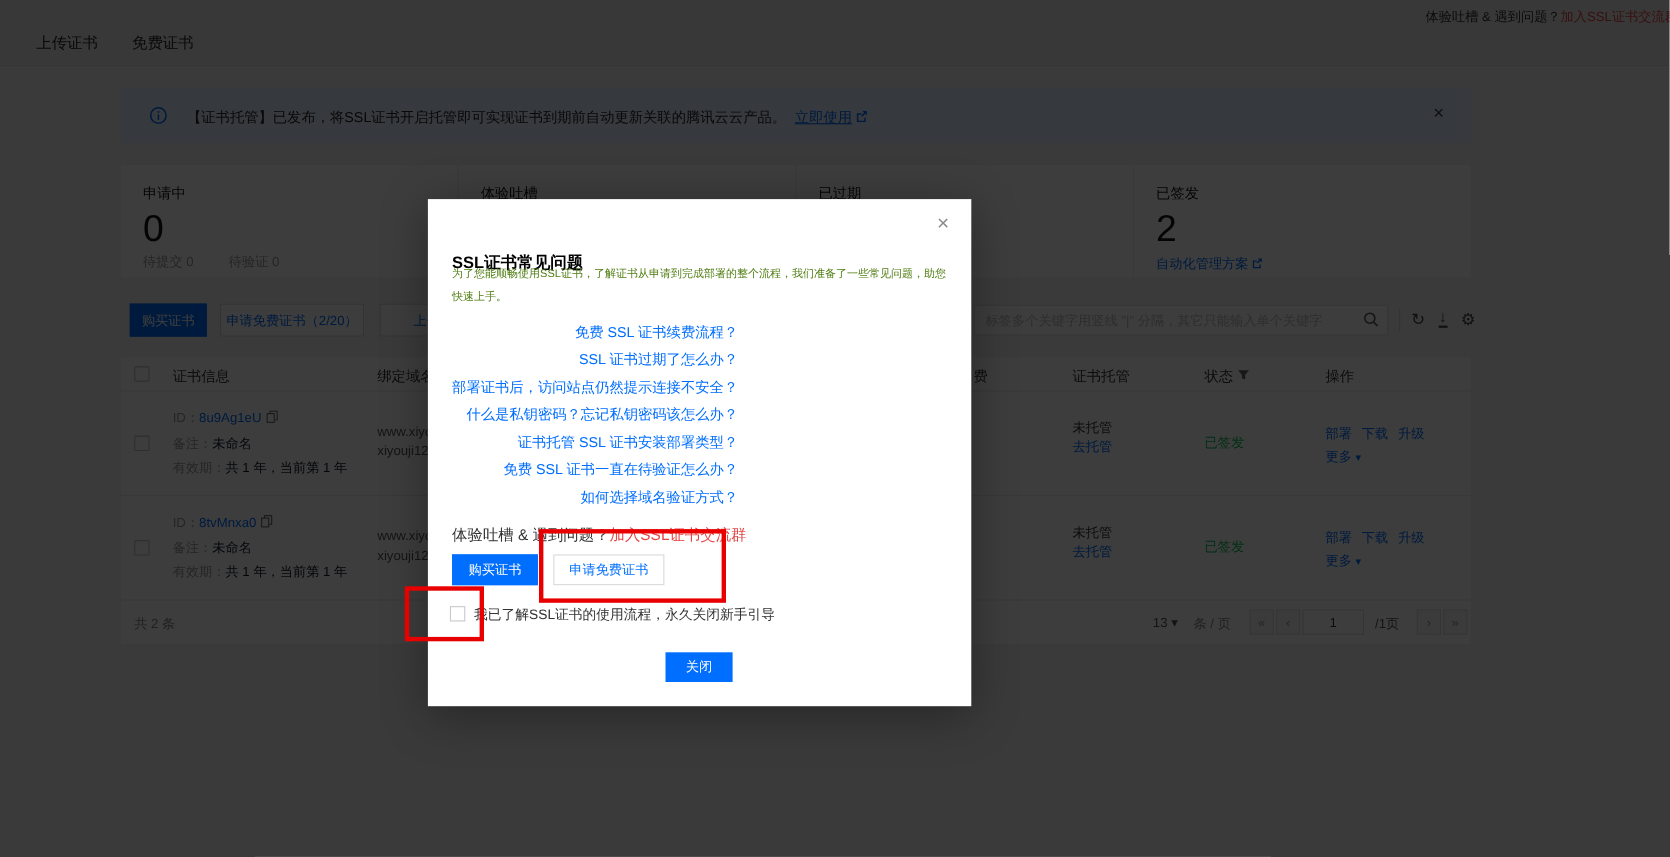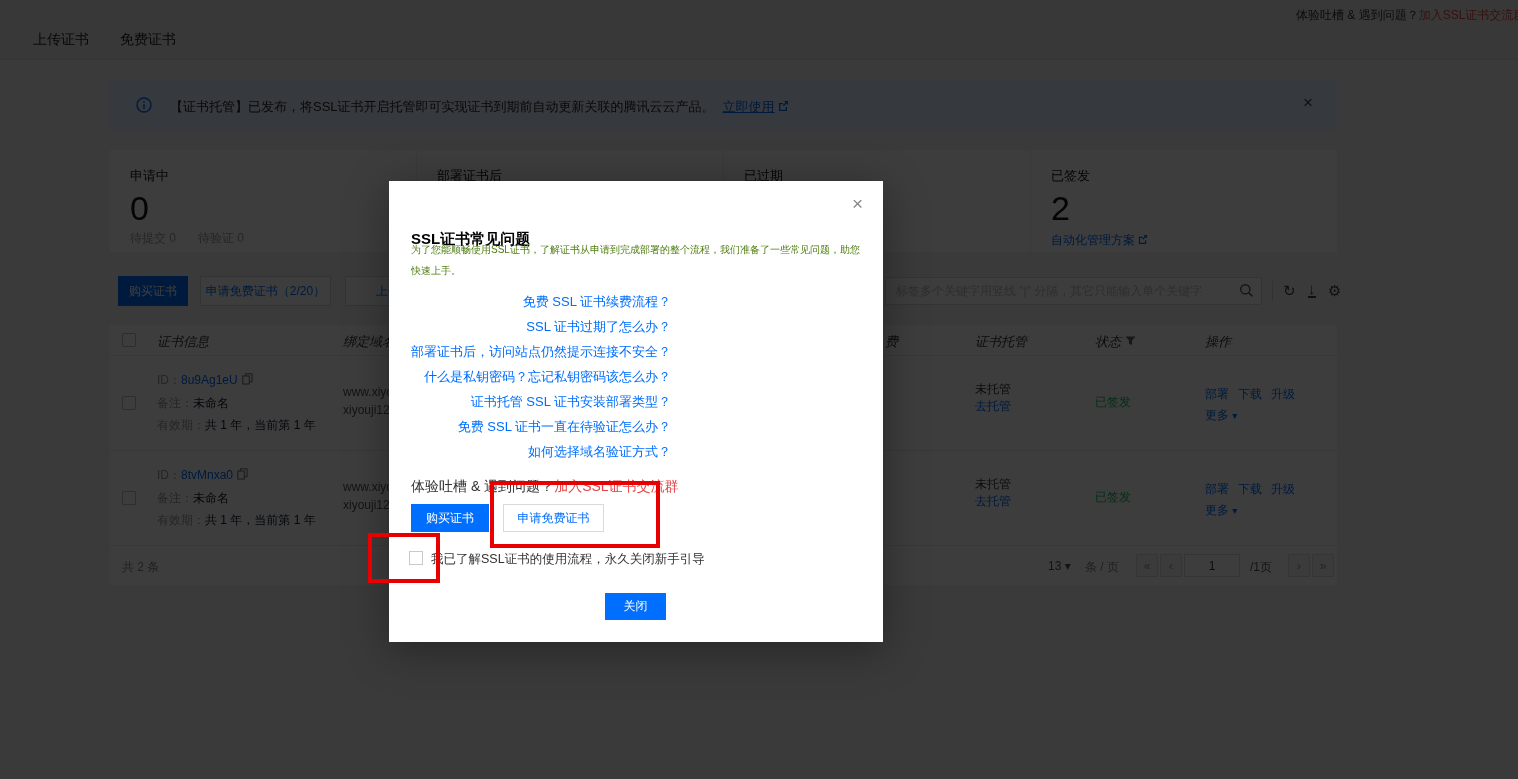--- a/index.html
+++ b/index.html
@@ -20,42 +20,42 @@
   .banner-text { position:absolute; left:60px; top:18px; font-size:13px; color:#262626; }
   .banner-link { color:#006eff; text-decoration:underline; margin-left:8px; cursor:pointer; }
   .banner-close { position:absolute; right:24px; top:13px; font-size:17px; color:#444; cursor:pointer; }
 
   .stats { position:absolute; left:110px; top:150px; width:1227px; height:102px; background:#fff; display:flex; }
   .stat { flex:1; padding:17px 0 0 20px; border-left:1px solid #ececec; }
   .stat:first-child { border-left:none; }
   .stat-label { font-size:13px; color:#111; }
   .stat-value { font-size:34px; font-weight:400; color:#111; line-height:38px; margin-top:4px; }
   .stat-sub { font-size:12px; color:#9b9b9b; margin-top:3px; }
-  .stat-sub .gap { margin-left:22px; }
+  .stat-sub .gap { margin-left:32px; }
   .stat-link { font-size:12px; color:#006eff; margin-top:5px; cursor:pointer; }
 
   .btn { position:absolute; height:30px; font-size:12px; display:flex; align-items:center; justify-content:center; cursor:pointer; }
   .btn-primary { background:#006eff; color:#fff; border:1px solid #006eff; }
   .btn-outline { background:#fff; color:#006eff; border:1px solid #d5d5d5; }
   .tb-buy { left:118px; top:276px; width:70px; }
   .tb-apply { left:200px; top:276px; width:131px; }
   .tb-upload { left:345px; top:276px; width:110px; overflow:hidden; }
 
   .searchbox { position:absolute; left:885px; top:277px; width:377px; height:28px; }
   .searchbox input { width:100%; height:100%; border:1px solid #d9d9d9; background:#fff; padding:0 30px 0 10px; font-size:12px; color:#333; font-family:inherit; }
   .searchbox input::placeholder { color:#bcbcbc; }
   .search-icon { position:absolute; right:8px; top:6px; cursor:pointer; }
   .tool-divider { position:absolute; left:1272px; top:281px; height:20px; border-left:1px solid #cfcfcf; }
   .tool-icon { position:absolute; top:282px; font-size:15px; color:#444; cursor:pointer; line-height:18px; }
   .ti-refresh { left:1283px; }
   .ti-download { left:1308px; border-bottom:2px solid #444; line-height:14px; }
   .ti-gear { left:1328px; }
 
   .table { position:absolute; left:110px; top:325px; width:1227px; height:260px; background:#fff; }
-  .thead { position:relative; height:31px; border-bottom:1px solid #e8e8e8; font-size:13px; color:#333;font-style:italic; }
+  .thead { position:relative; height:31px; border-bottom:1px solid #e8e8e8; font-size:13px; color:#333; }
   .th { position:absolute; top:8px; }
   .cbx { position:absolute; width:14px; height:14px; border:1px solid #c2c2c2; background:#fff; border-radius:1px; cursor:pointer; }
   .trow { position:relative; height:95px; border-bottom:1px solid #e8e8e8; font-size:12px; }
   .lbl { color:#9a9a9a; }
   .cert-info { position:absolute; left:47px; top:13px; line-height:22px; }
   .cert-id a { color:#006eff; cursor:pointer; }
   .copy-icon { display:inline-block; vertical-align:-1px; margin-left:4px; cursor:pointer; }
   .val { color:#0f172a; }
   .domains { position:absolute; left:233px; top:27px; line-height:18px; color:#555; }
   .hosting { position:absolute; left:865px; top:25px; line-height:17px; }
@@ -128,21 +128,21 @@
     <div class="banner-close">×</div>
   </div>
 
   <div class="stats">
     <div class="stat">
       <div class="stat-label">申请中</div>
       <div class="stat-value">0</div>
       <div class="stat-sub"><span>待提交 0</span><span class="gap">待验证 0</span></div>
     </div>
     <div class="stat">
-      <div class="stat-label">部署证书后</div>
+      <div class="stat-label">体验吐槽</div>
     </div>
     <div class="stat">
       <div class="stat-label">已过期</div>
     </div>
     <div class="stat">
       <div class="stat-label">已签发</div>
       <div class="stat-value">2</div>
       <div class="stat-link"><span>自动化管理方案</span>
         <span><svg width="10" height="10" viewBox="0 0 11 11">
               <path d="M1 3h4v1.3H2.3v5.4h5.4V7H9v4H1z" fill="#006eff"></path>

